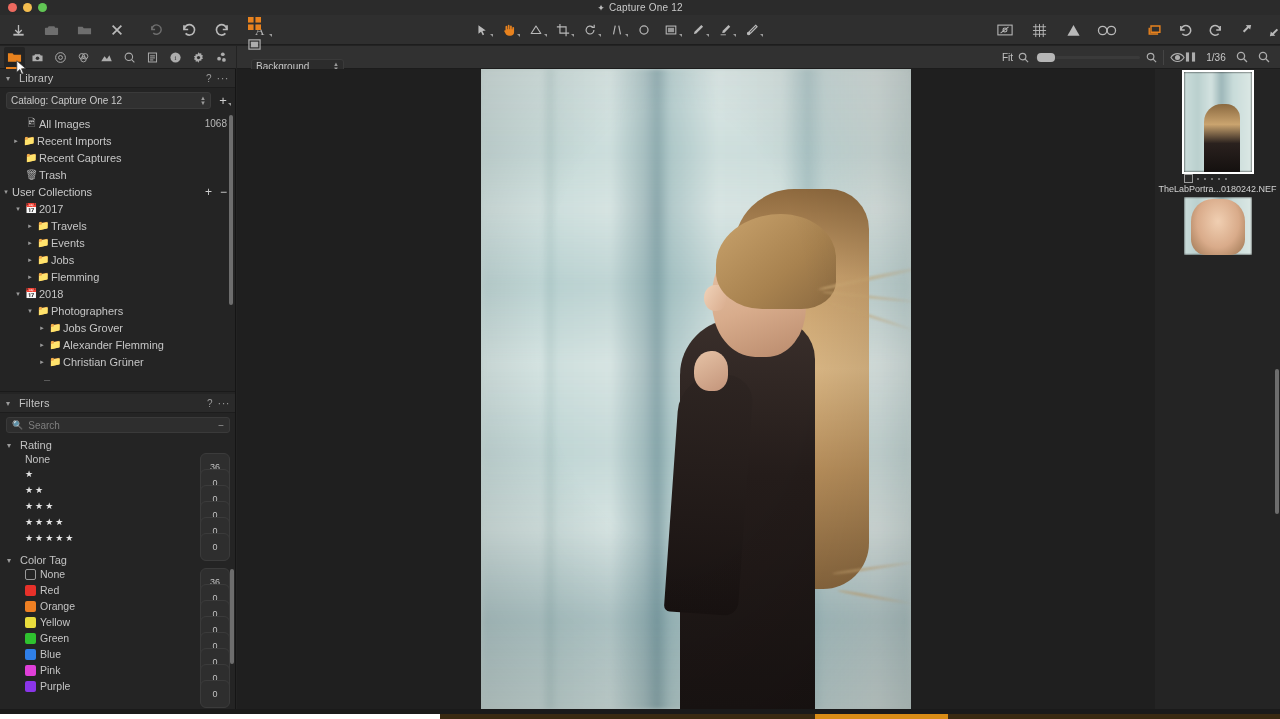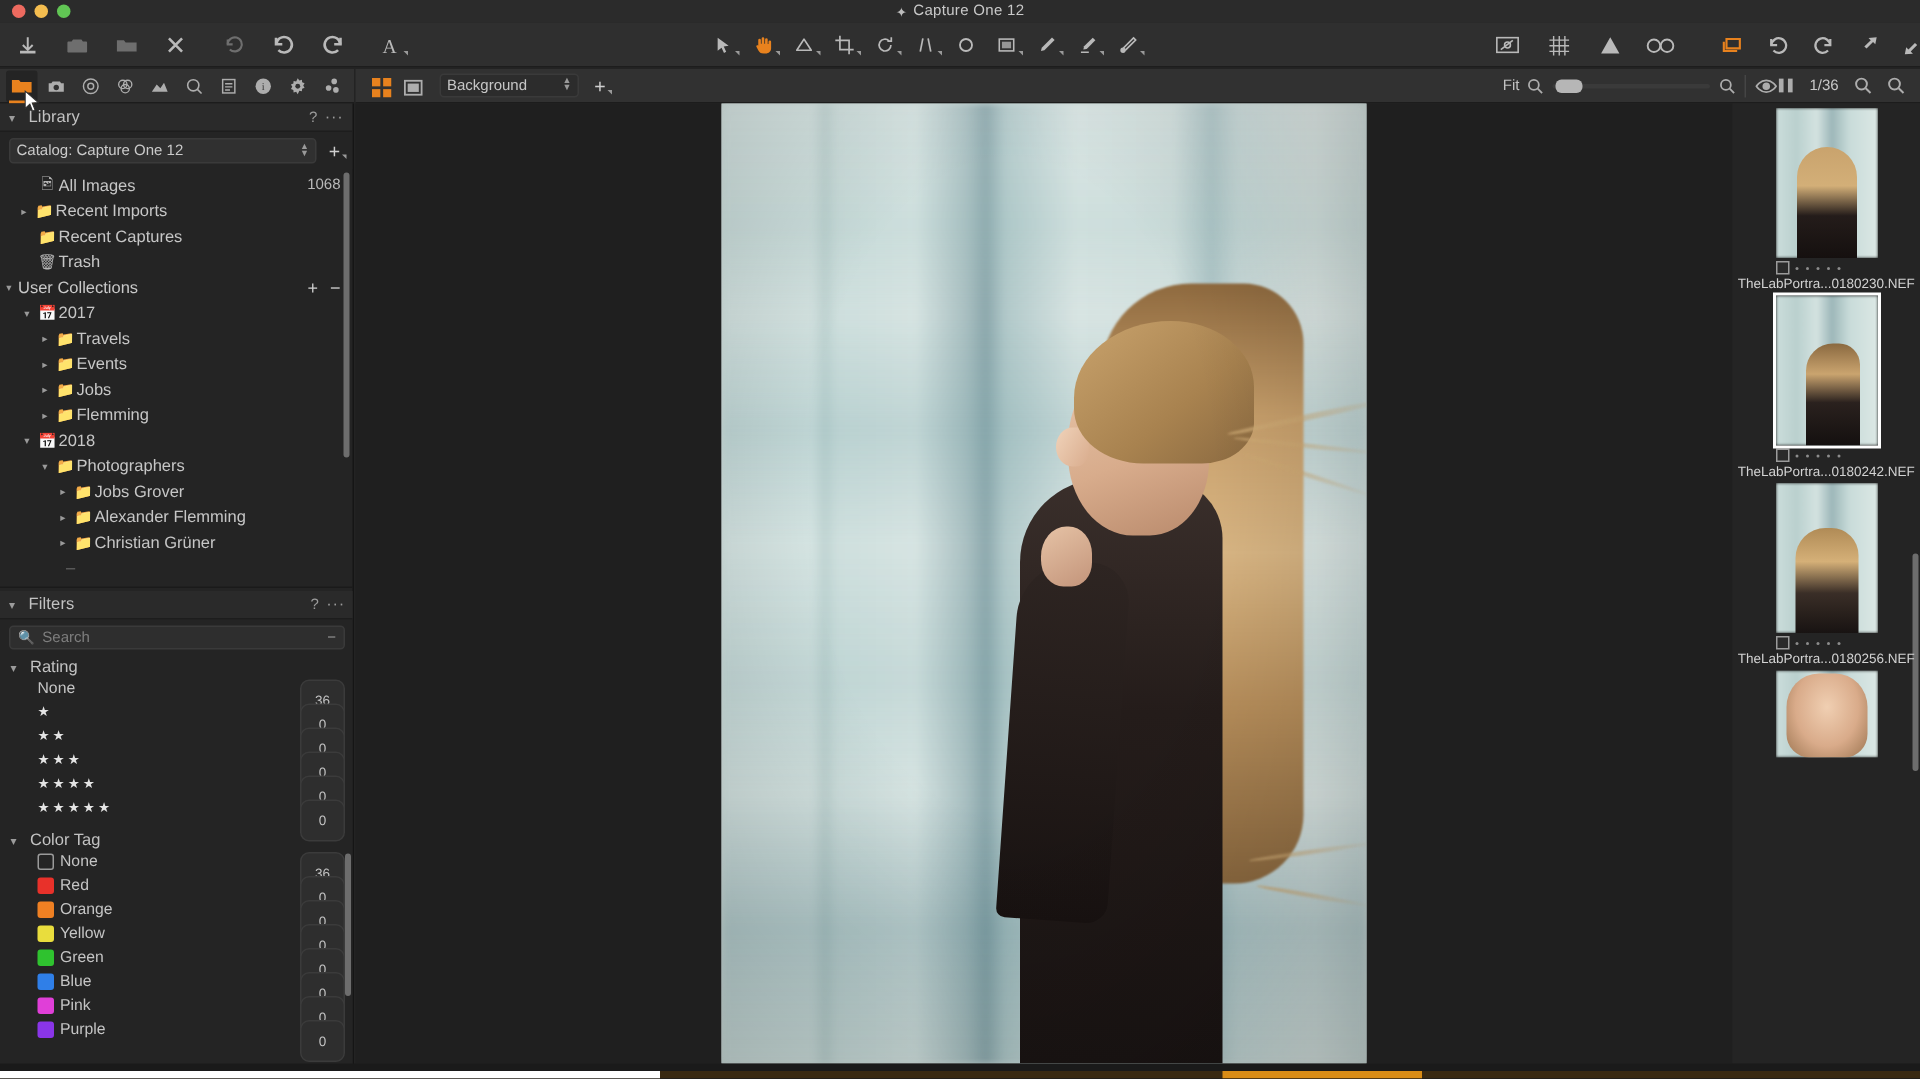--- a/index.html
+++ b/index.html
@@ -161,21 +161,21 @@
     position: absolute; right: 2px; top: 175px; width: 4px; height: 95px;
     background: #6d6d6d; border-radius: 2px;
   }
 
   
   .browserbar {
     position: absolute; top: 46px; left: 237px; right: 0; height: 23px;
     background: #313131; display: flex; align-items: center;
     border-bottom: 1px solid #1c1c1c;
   }
-  .bb-left { display: flex; align-items: flex-end; gap: 8px; padding-left: 11px; }
+  .bb-left { display: flex; align-items: flex-start; gap: 8px; padding-left: 11px; flex-direction: column; }
   .bb-icon { color: #adadad; display: flex; align-items: center; }
   .bb-icon.orange { color: #e8821e; }
   .bb-select {
     width: 93px; height: 16px; background: #2c2c2c; border: 1px solid #3a3a3a; border-radius: 3px;
     display: flex; align-items: center; padding: 0 4px; justify-content: space-between;
     font-size: 10px; color: #c6c6c6; margin-left: 3px;
   }
   .bb-right { position: absolute; right: 0; display: flex; align-items: center; height: 23px; }
   .fit-lbl { font-size: 10px; color: #c2c2c2; margin-right: 5px; }
   .zoom-slider {
@@ -911,74 +911,40 @@
         <div class="hair-strand" style="left:190px; bottom:140px; width:90px; height:3px; transform:rotate(-8deg);"></div>
         <div class="hair-strand" style="left:195px; bottom:110px; width:80px; height:3px; transform:rotate(10deg);"></div>
       </div>
       <div class="vignette"></div>
     </div>
   </div>
 
   <div class="filmstrip">
     <div class="strip-scroll"></div>
 
+
     <div class="thumb-item">
-      <div class="thumb-frame">
+      <div class="thumb-frame selected">
         <div class="tbg"></div>
-        <div class="tsub" style="width:40px;height:74px;background:linear-gradient(180deg,#c9a36d 0%,#d3af78 35%,#241c1a 62%,#15100f 100%);border-radius:20px 20px 0 0;"></div>
+        <div class="tsub" style="width:36px;height:68px;margin-left:4px;background:linear-gradient(180deg,#8a6940 0%,#caa46f 30%,#2a211e 58%,#14100f 100%);border-radius:18px 14px 0 0;"></div>
       </div>
       <div class="t-meta">
         <span class="t-check"></span>
         <span class="t-dots">
           <i class="t-dot"></i>
             <i class="t-dot"></i>
             <i class="t-dot"></i>
             <i class="t-dot"></i>
             <i class="t-dot"></i>
         </span>
       </div>
-      <div class="t-label">TheLabPortra...0180230.NEF</div>
-    </div>
-
-    <div class="thumb-item">
-      <div class="thumb-frame selected">
-        <div class="tbg"></div>
-        <div class="tsub" style="width:36px;height:68px;margin-left:4px;background:linear-gradient(180deg,#8a6940 0%,#caa46f 30%,#2a211e 58%,#14100f 100%);border-radius:18px 14px 0 0;"></div>
-      </div>
-      <div class="t-meta">
-        <span class="t-check"></span>
-        <span class="t-dots">
-          <i class="t-dot"></i>
-            <i class="t-dot"></i>
-            <i class="t-dot"></i>
-            <i class="t-dot"></i>
-            <i class="t-dot"></i>
-        </span>
-      </div>
       <div class="t-label">TheLabPortra...0180242.NEF</div>
     </div>
 
 
-    <div class="thumb-item">
-      <div class="thumb-frame">
-        <div class="tbg"></div>
-        <div class="tsub" style="width:42px;height:70px;background:linear-gradient(180deg,#b08b56 0%,#d5b078 32%,#3a2e27 62%,#181312 100%);border-radius:20px 18px 0 0;"></div>
-      </div>
-      <div class="t-meta">
-        <span class="t-check"></span>
-        <span class="t-dots">
-          <i class="t-dot"></i>
-            <i class="t-dot"></i>
-            <i class="t-dot"></i>
-            <i class="t-dot"></i>
-            <i class="t-dot"></i>
-        </span>
-      </div>
-      <div class="t-label">TheLabPortra...0180256.NEF</div>
-    </div>
 
     <div class="thumb-item">
       <div class="thumb-frame" style="height:58px">
         <div class="tbg"></div>
         <div class="tsub" style="width:54px;height:56px;background:radial-gradient(ellipse at 50% 40%, #f0cfb2 0%, #d9ab8a 55%, #9c7551 100%);border-radius:40% 40% 28% 28%;"></div>
       </div>
     </div>
   </div>
 
   <div class="bottom-bar">

